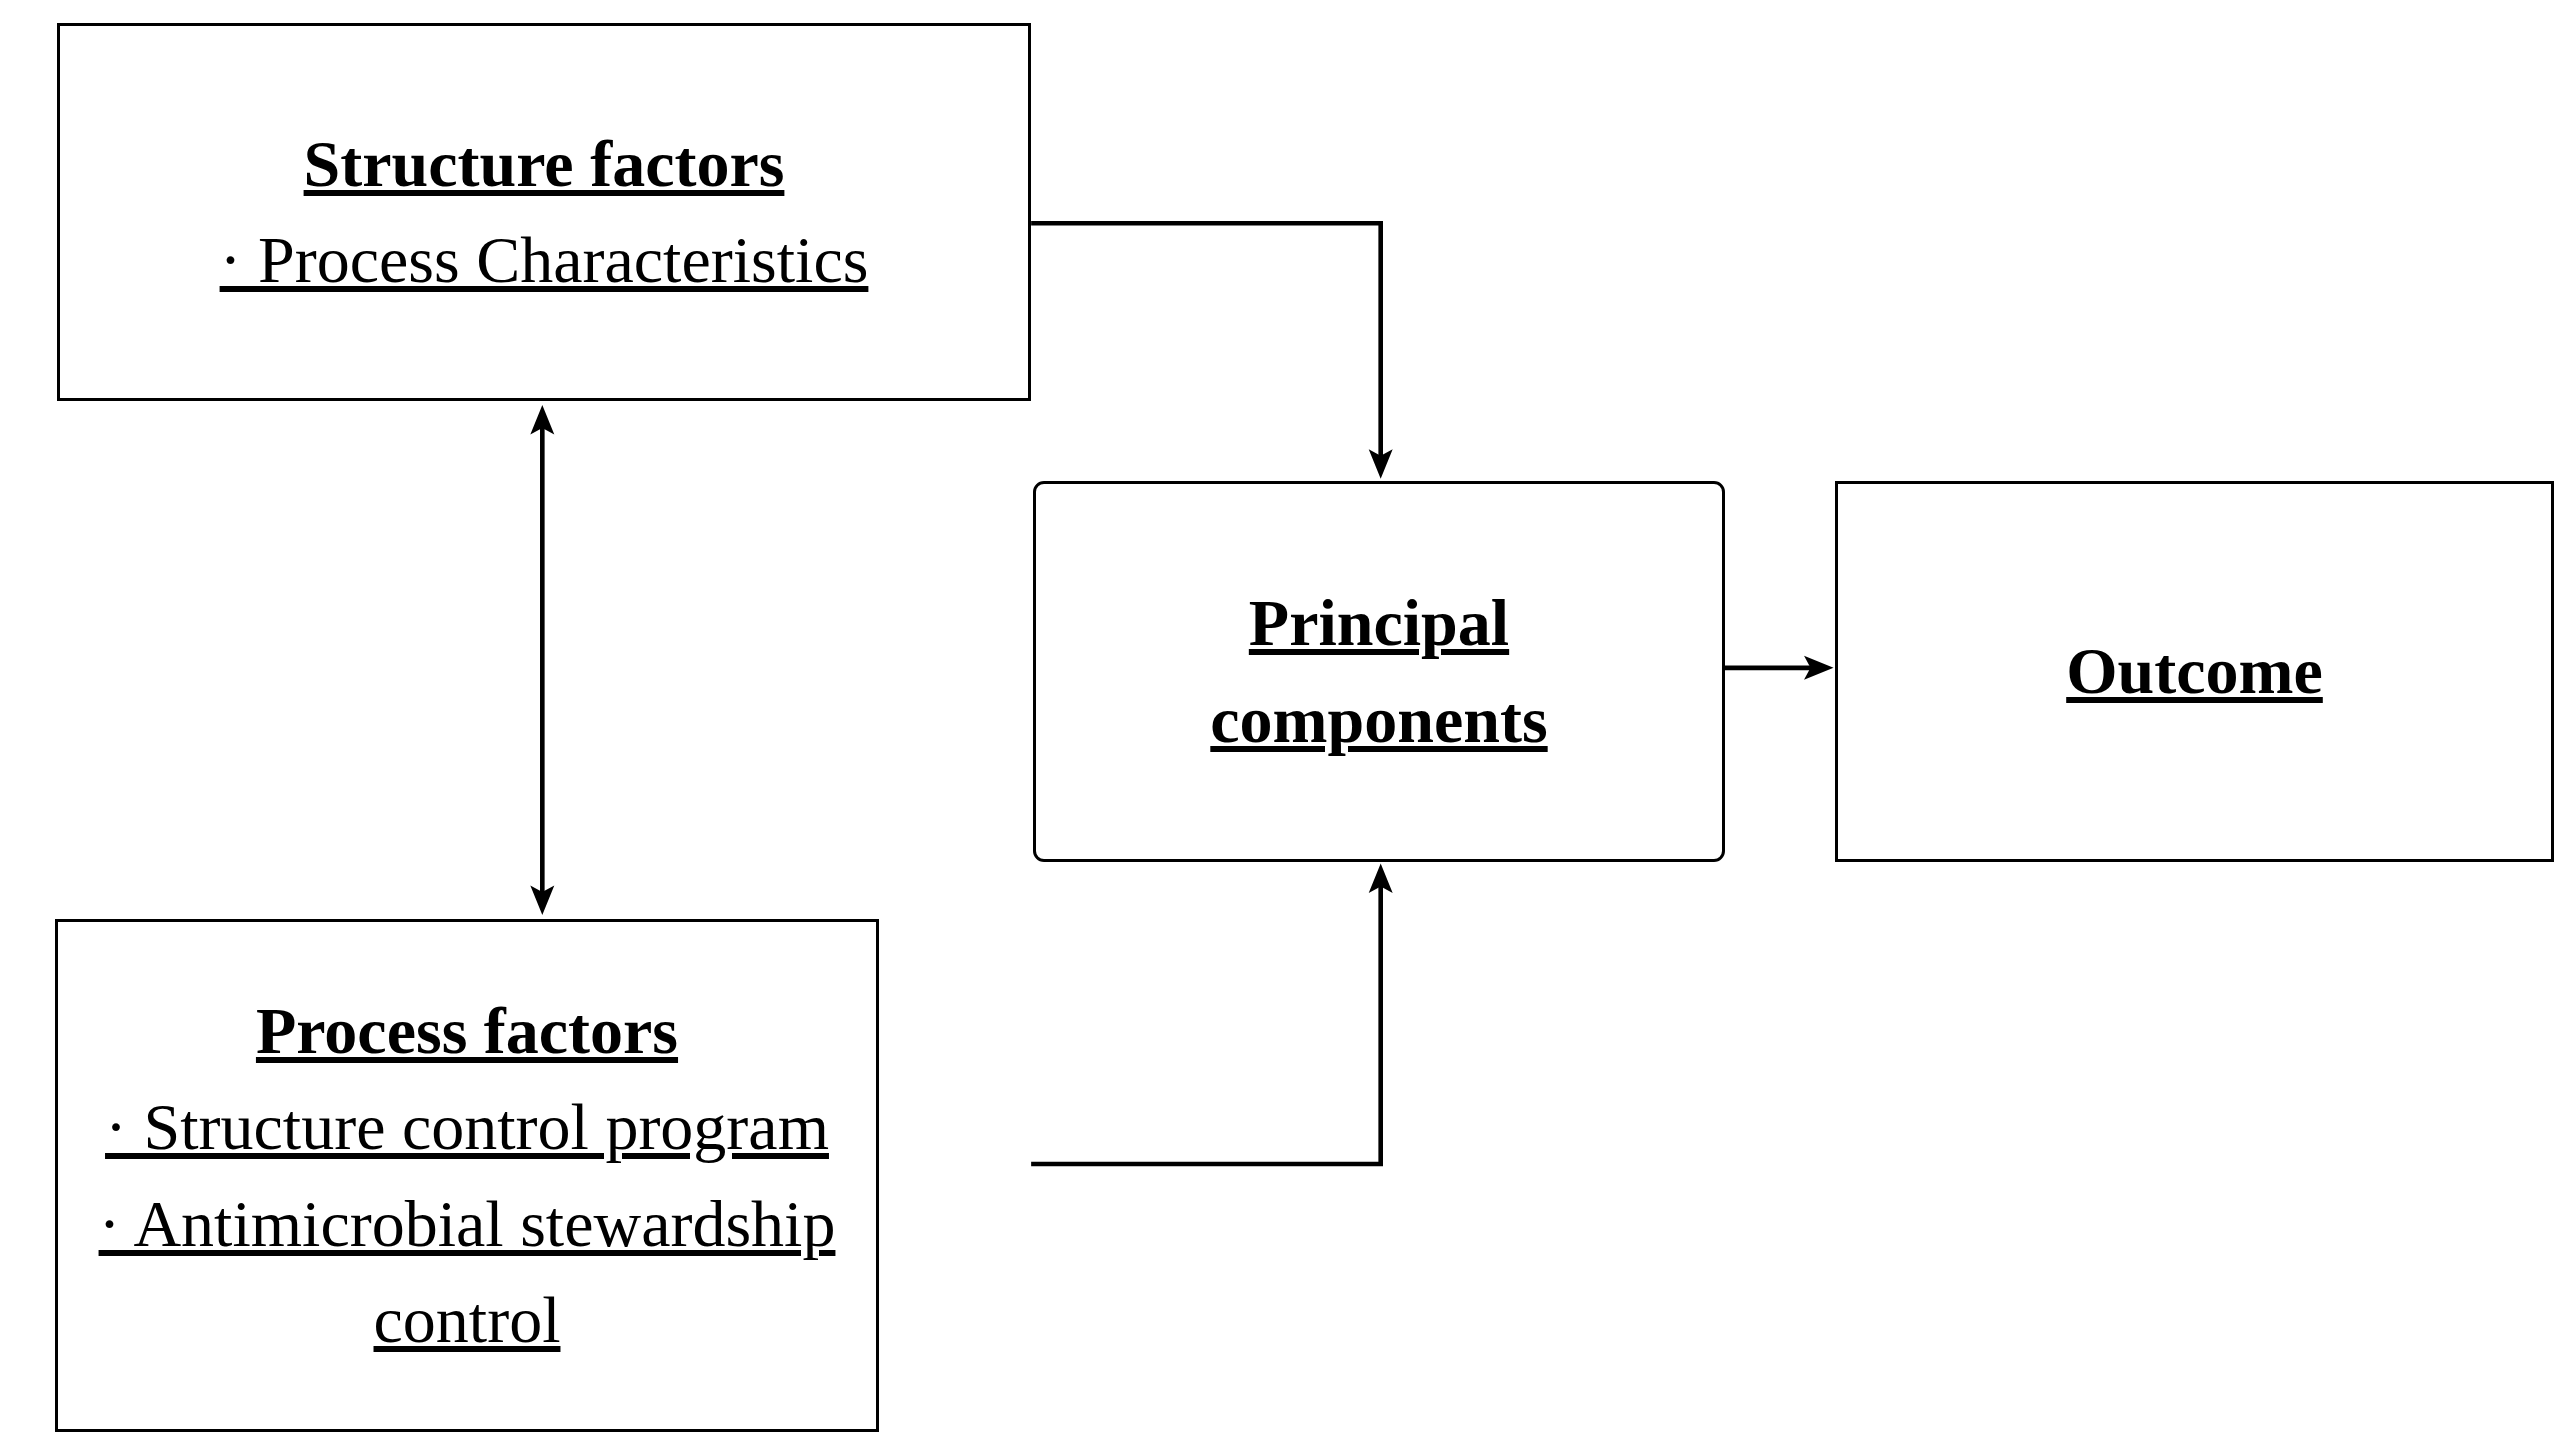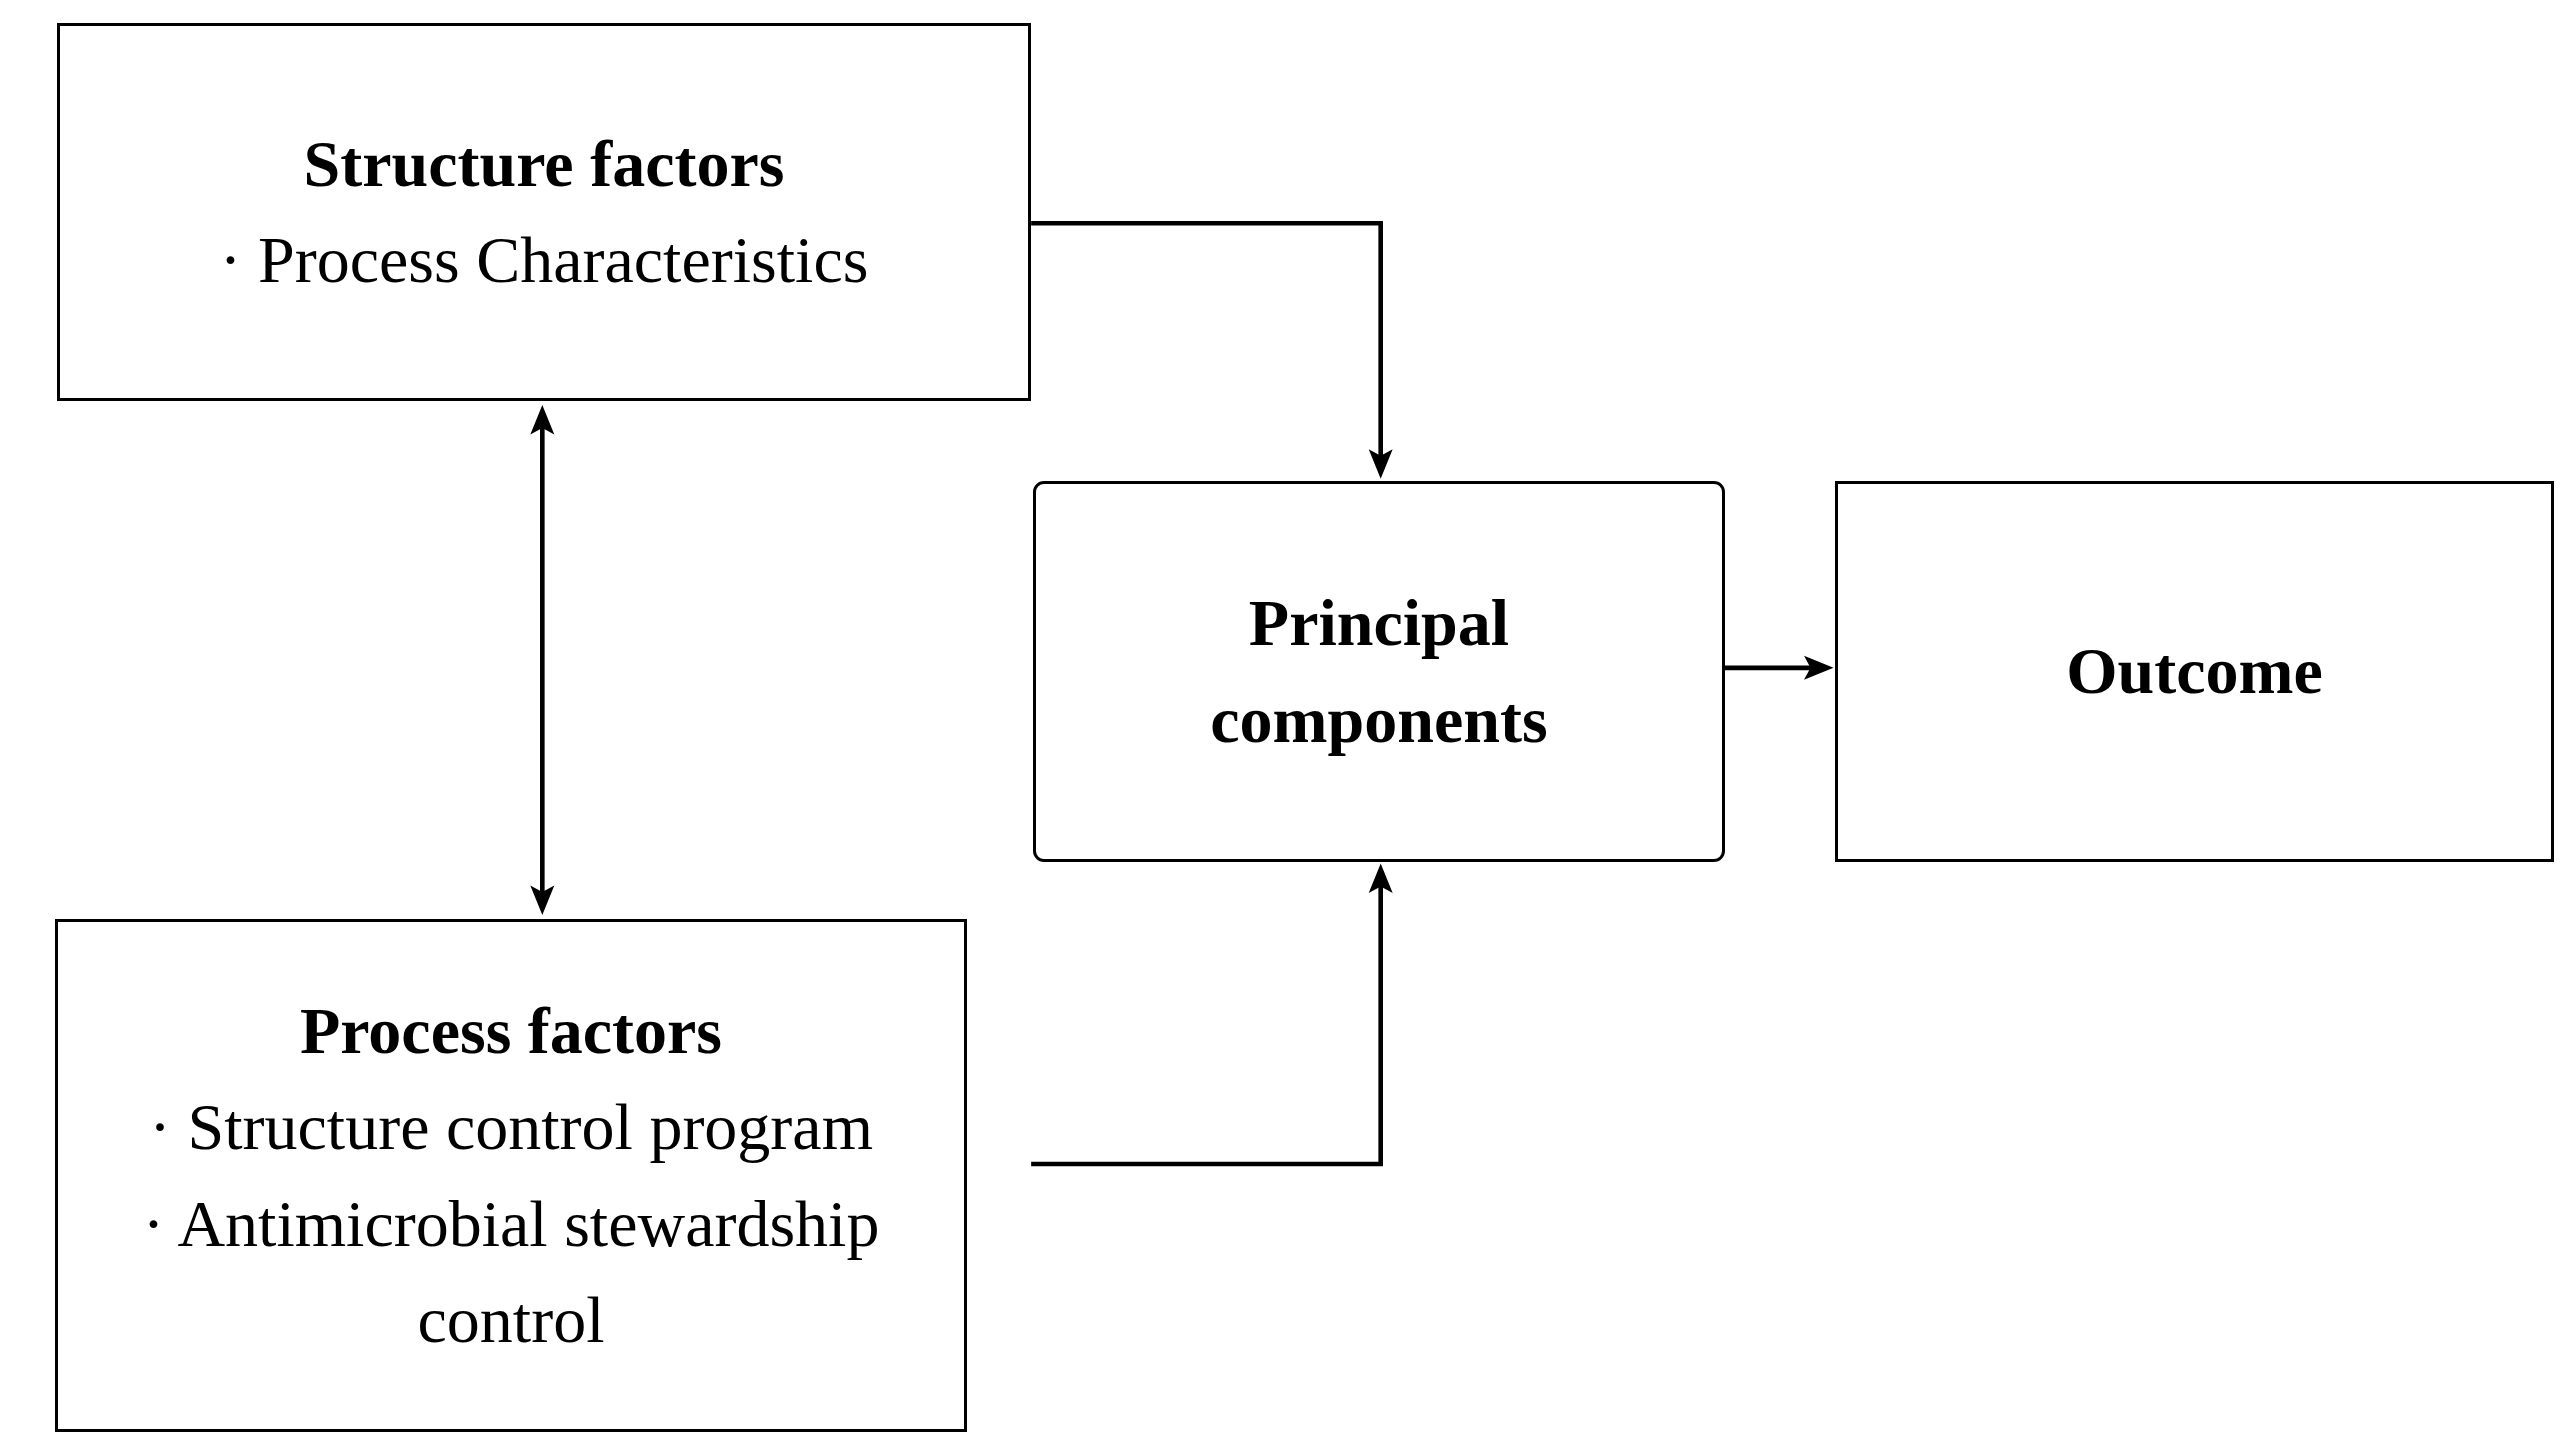--- a/index.html
+++ b/index.html
@@ -17,27 +17,28 @@
     box-sizing: border-box;
     border: 3.7px solid #000000;
     background: #ffffff;
     display: flex;
     flex-direction: column;
     align-items: center;
     justify-content: center;
     text-align: center;
     font-size: 66px;
     line-height: 1.46;
+    text-decoration: underline;
   }
   .box .title { font-weight: bold; white-space: pre-line; }
   .box .item  { font-weight: normal; white-space: pre-line; }
 
   
   .box-structure { left: 57px;   top: 23px;  width: 974px; height: 378px; }
-  .box-process   { left: 55px;   top: 919px; width: 912px; height: 513px; }
+  .box-process   { left: 55px;   top: 919px; width: 824px; height: 513px; }
   .box-principal { left: 1033px; top: 481px; width: 692px;  height: 381px; border-radius: 11px; }
   .box-outcome   { left: 1835px; top: 481px; width: 719px;  height: 381px; }
 
   .arrows {
     position: absolute;
     left: 0; top: 0;
     width: 2576px;
     height: 1451px;
   }
   .arrows polyline, .arrows line {

